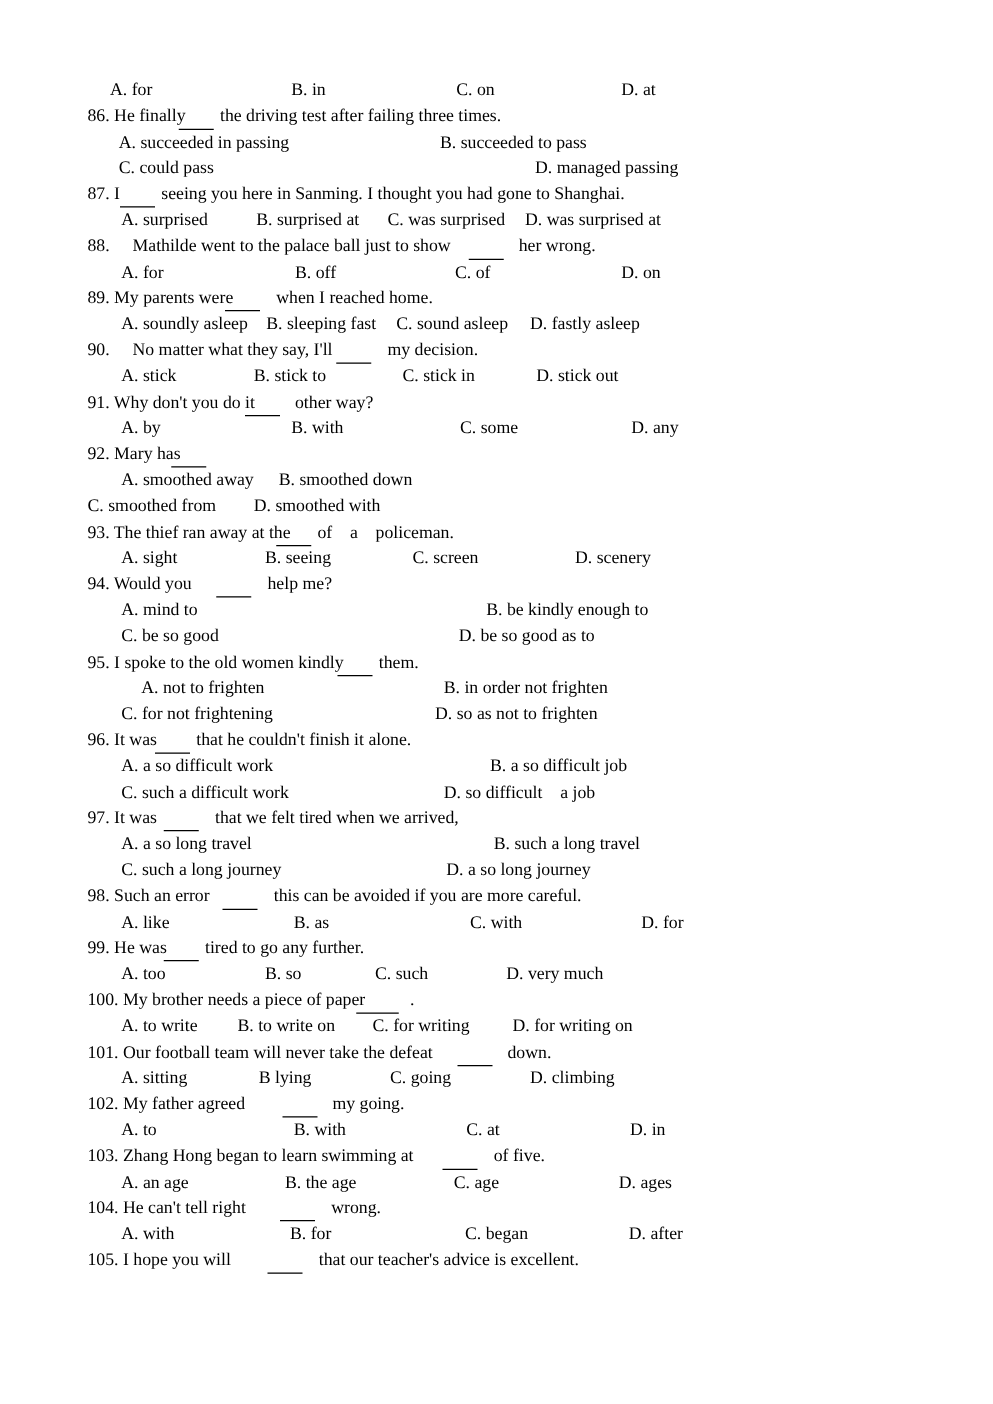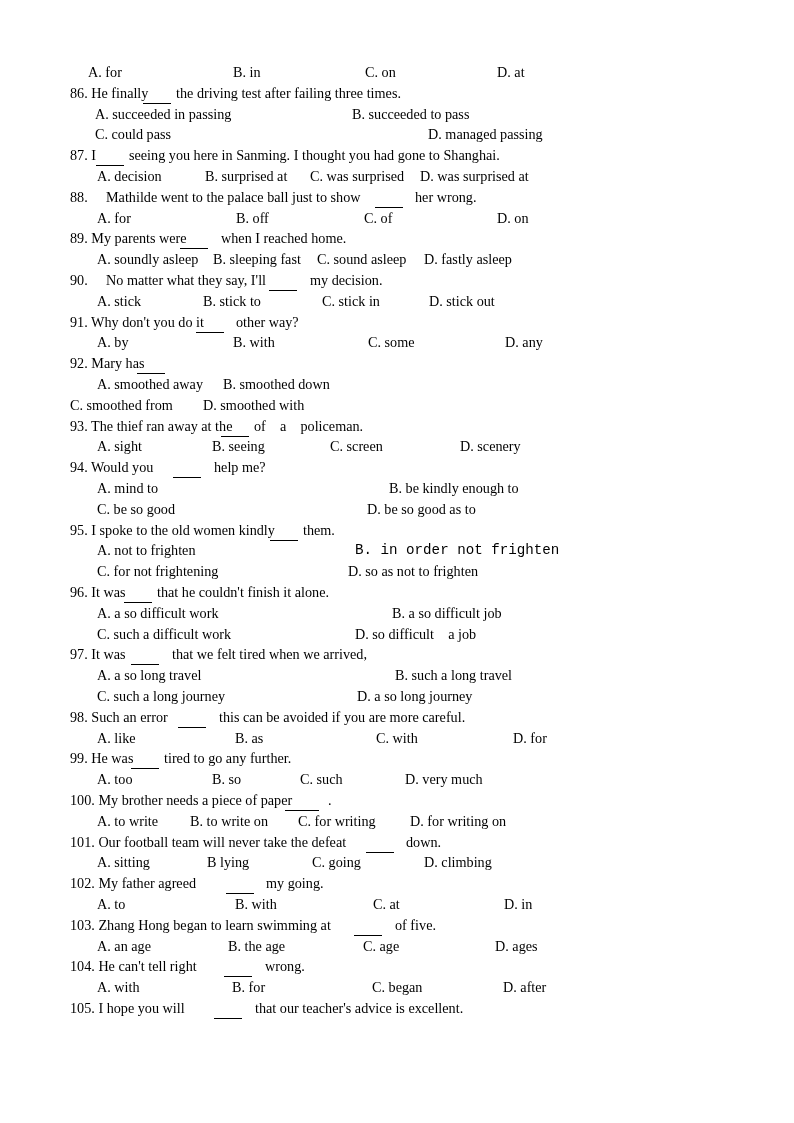--- a/index.html
+++ b/index.html
@@ -64,21 +64,21 @@
       <div class="line" style="top: 125.4px;">
         <span class="seg" style="left: 95px;">C. could pass</span>
         <span class="seg" style="left: 428px;">D. managed passing</span>
       </div>
       <div class="line" style="top: 146.2px;">
         <span class="seg" style="left: 70px;">87. I</span>
         <span class="seg" style="left: 96px;"><span class="blank" style="width: 28px;">&nbsp;</span></span>
         <span class="seg" style="left: 129px;">seeing you here in Sanming. I thought you had gone to Shanghai.</span>
       </div>
       <div class="line" style="top: 167px;">
-        <span class="seg" style="left: 97px;">A. decision</span>
+        <span class="seg" style="left: 97px;">A. surprised</span>
         <span class="seg" style="left: 205px;">B. surprised at</span>
         <span class="seg" style="left: 310px;">C. was surprised</span>
         <span class="seg" style="left: 420px;">D. was surprised at</span>
       </div>
       <div class="line" style="top: 187.8px;">
         <span class="seg" style="left: 70px;">88.</span>
         <span class="seg" style="left: 106px;">Mathilde went to the palace ball just to show</span>
         <span class="seg" style="left: 375px;"><span class="blank" style="width: 28px;">&nbsp;</span></span>
         <span class="seg" style="left: 415px;">her wrong.</span>
       </div>
@@ -157,22 +157,22 @@
       <div class="line" style="top: 499.8px;">
         <span class="seg" style="left: 97px;">C. be so good</span>
         <span class="seg" style="left: 367px;">D. be so good as to</span>
       </div>
       <div class="line" style="top: 520.6px;">
         <span class="seg" style="left: 70px;">95. I spoke to the old women kindly</span>
         <span class="seg" style="left: 270px;"><span class="blank" style="width: 28px;">&nbsp;</span></span>
         <span class="seg" style="left: 303px;">them.</span>
       </div>
       <div class="line" style="top: 541.4px;">
-        <span class="seg" style="left: 97px; text-align: center;">A. not to frighten</span>
-        <span class="seg" style="left: 355px; font-family: Liberation Mono, monospace;">B. in order not frighten</span>
+        <span class="seg" style="left: 113px; text-align: center;">A. not to frighten</span>
+        <span class="seg" style="left: 355px;">B. in order not frighten</span>
       </div>
       <div class="line" style="top: 562.2px;">
         <span class="seg" style="left: 97px;">C. for not frightening</span>
         <span class="seg" style="left: 348px;">D. so as not to frighten</span>
       </div>
       <div class="line" style="top: 583px;">
         <span class="seg" style="left: 70px;">96. It was</span>
         <span class="seg" style="left: 124px;"><span class="blank" style="width: 28px;">&nbsp;</span></span>
         <span class="seg" style="left: 157px;">that he couldn't finish it alone.</span>
       </div>

